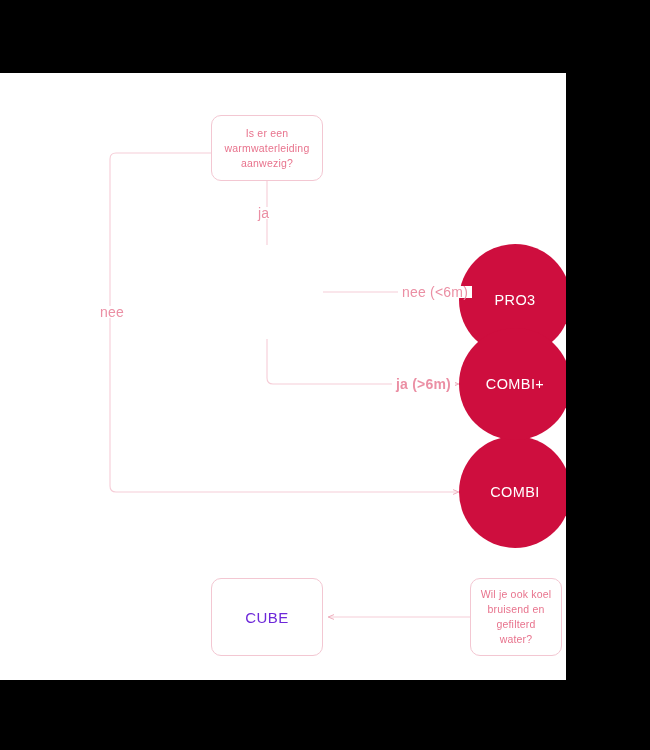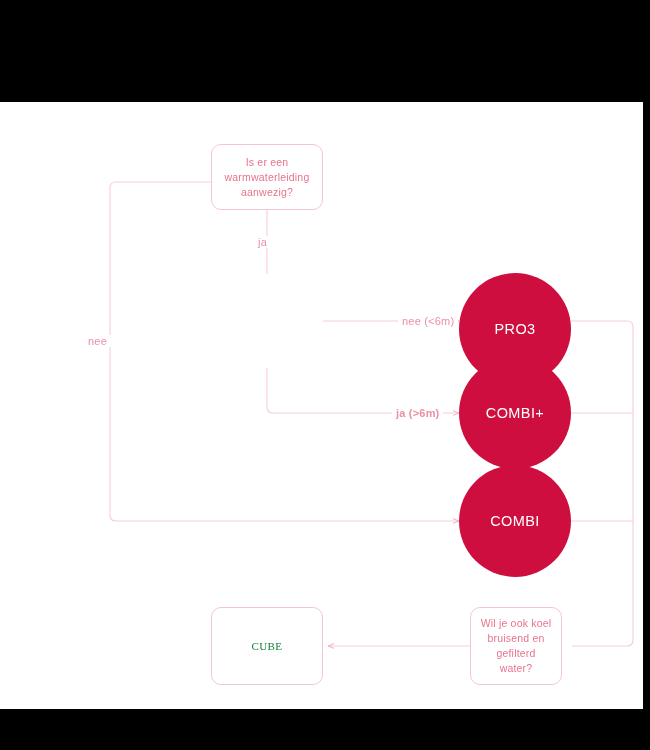--- a/index.html
+++ b/index.html
@@ -16,25 +16,24 @@
   #canvas {
     position: relative;
     width: 650px;
     height: 750px;
     background: #000000;
   }
   #stage {
     position: absolute;
     left: 0;
     top: 73px;
-    width: 643px;
+    width: 566px;
     height: 607px;
     background: #ffffff;
     overflow: hidden;
-    margin-top: 29px;
   }
   .bar {
     position: absolute;
     left: 0;
     width: 650px;
     background: #000000;
   }
   #bar-top { top: 0; height: 73px; }
   #bar-bottom { top: 680px; height: 70px; }
 
@@ -70,29 +69,28 @@
     background: #ce0e3e;
     display: flex;
     align-items: center;
     justify-content: center;
     text-align: center;
     color: #ffffff;
     font-size: 14.5px;
     letter-spacing: 0.4px;
   }
   .node-terminal {
-    color: #15803d;
-    font-size: 11px;
+    color: #6d28d9;
+    font-size: 15px;
     letter-spacing: 0.4px;
-    font-family: Liberation Serif, serif;
   }
   .edge-label {
     position: absolute;
     color: #eb8fa4;
-    font-size: 11px;
+    font-size: 14px;
     letter-spacing: 0.2px;
     background: #ffffff;
     padding: 0 4px;
     white-space: nowrap;
     line-height: 12px;
   }
 </style>
 </head>
 <body>
 
@@ -150,20 +148,20 @@
     <div class="node-box" style="left:470px; top:505px; width:92px; height:78px;text-align:center;">
       <span>Wil je ook koel bruisend en gefilterd water?</span>
     </div>
 
     <div class="node-box node-terminal" style="left:211px; top:505px; width:112px; height:78px;">
       <span>CUBE</span>
     </div>
 
     <div class="edge-label" style="left:254px; top:134px;">ja</div>
 
-    <div class="edge-label" style="left:84px; top:233px;">nee</div>
+    <div class="edge-label" style="left:96px; top:233px;">nee</div>
 
     <div class="edge-label" style="left:398px; top:213px;">nee (&lt;6m)</div>
 
     <div class="edge-label" style="left:392px; top:305px;font-weight:bold;">ja (&gt;6m)</div>
 
   </div>
 </div>
 
 </body></html>

